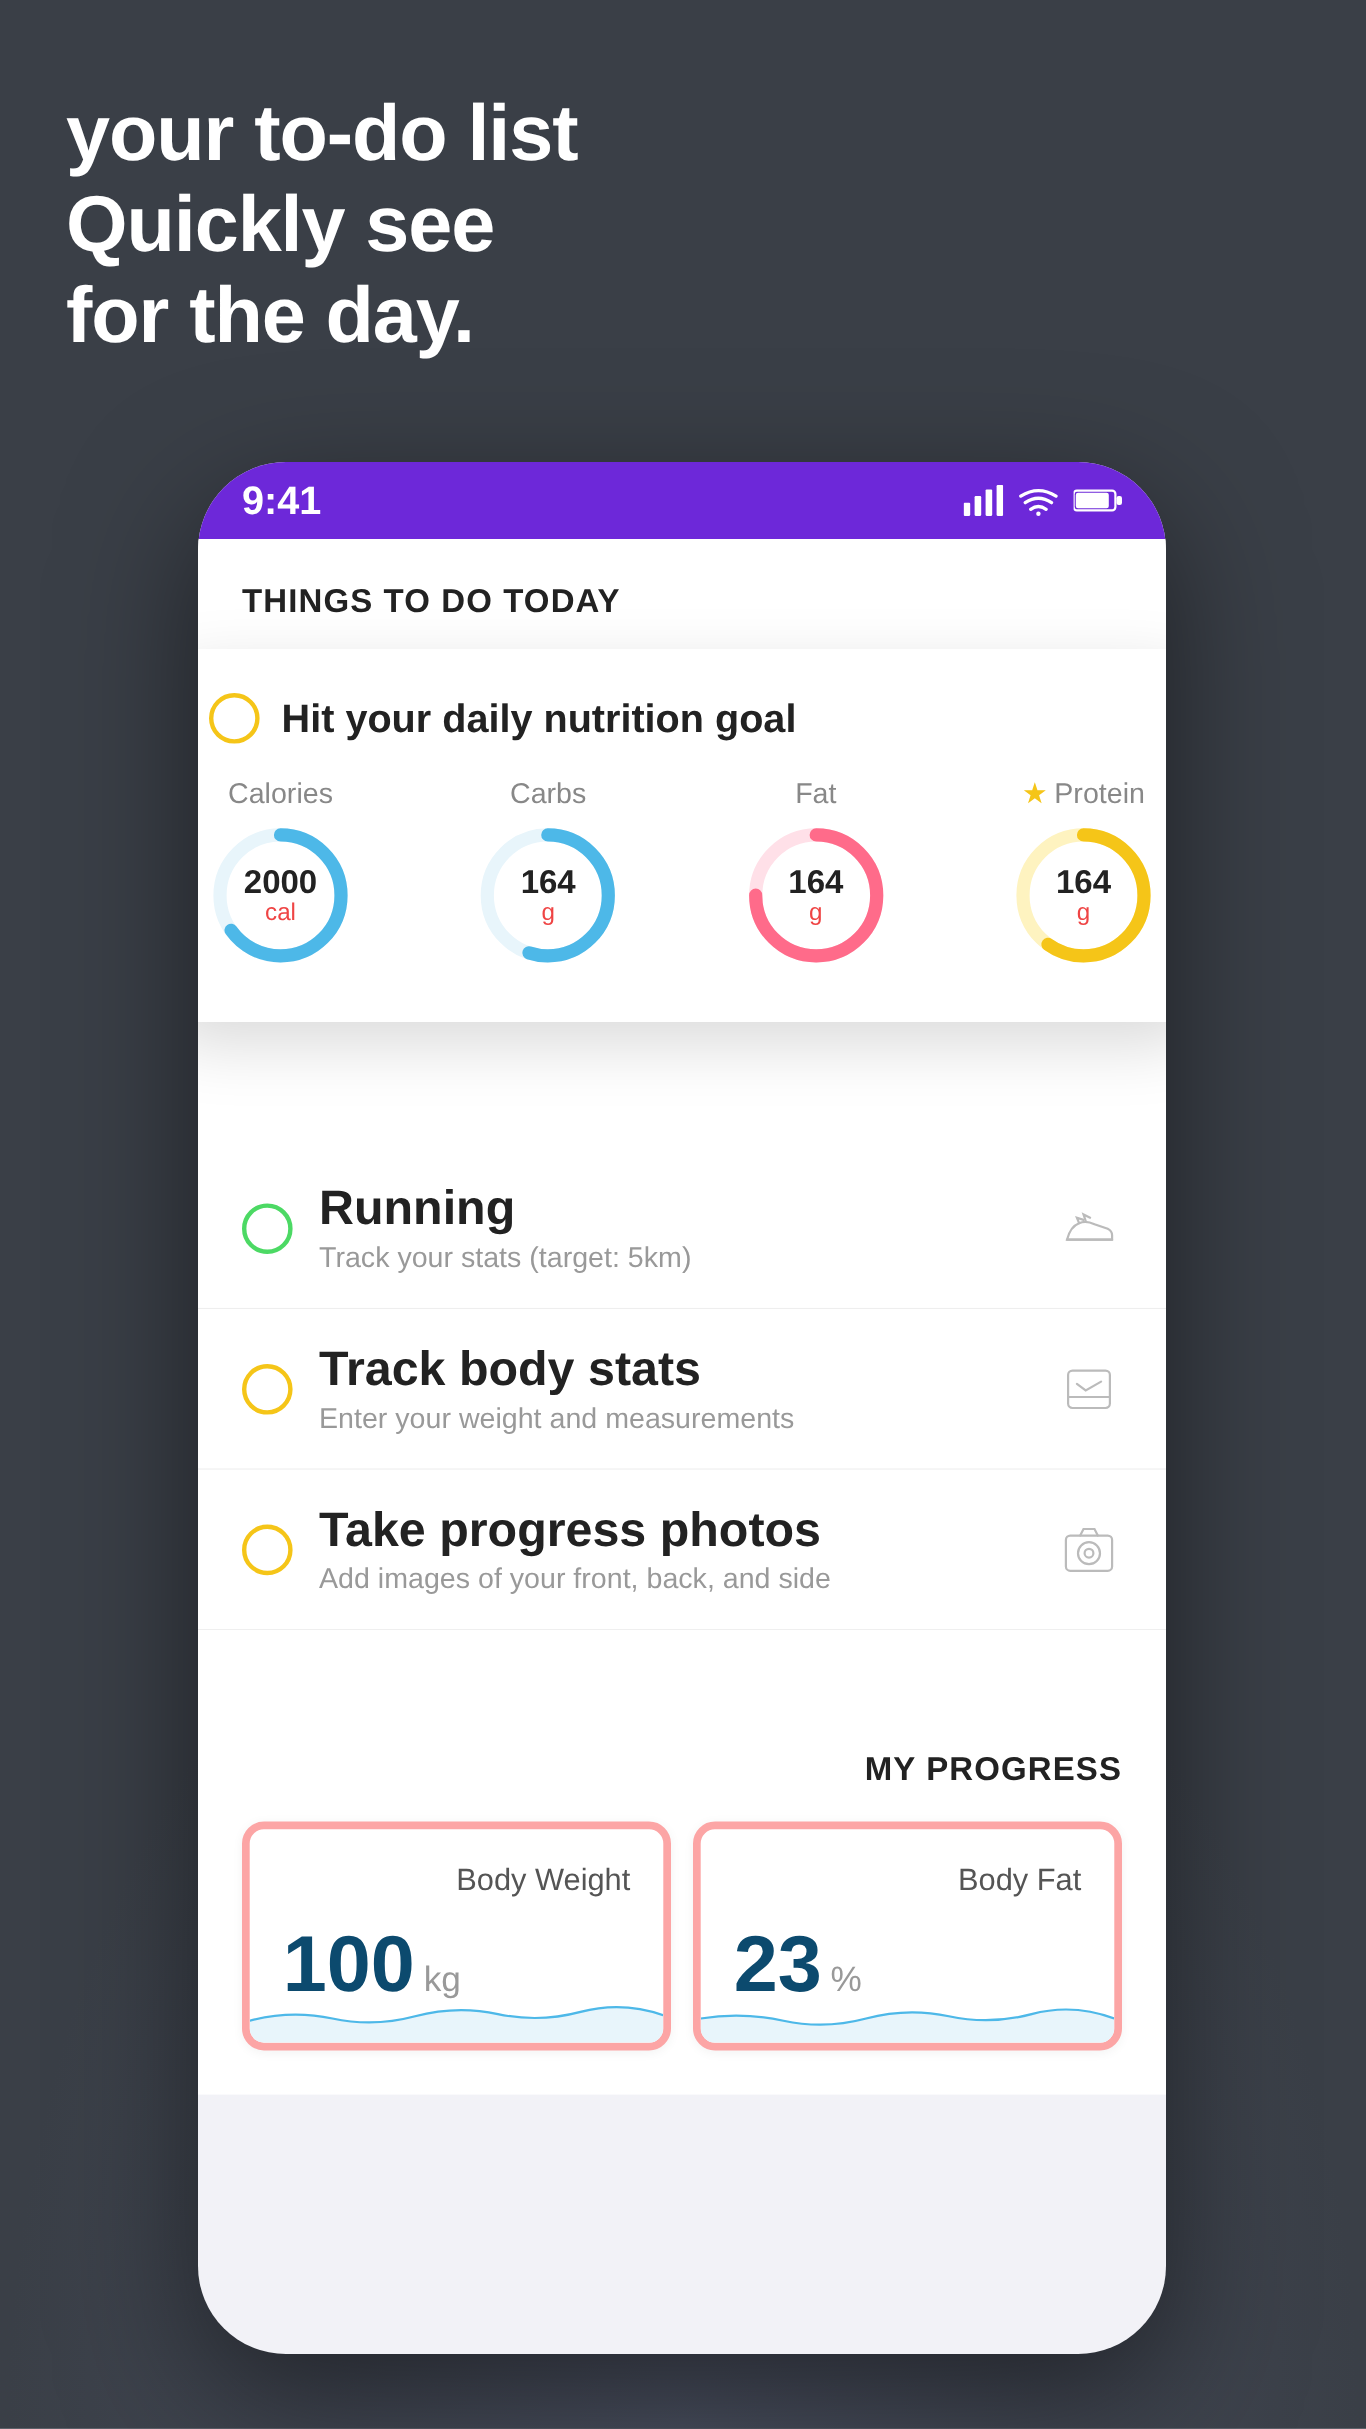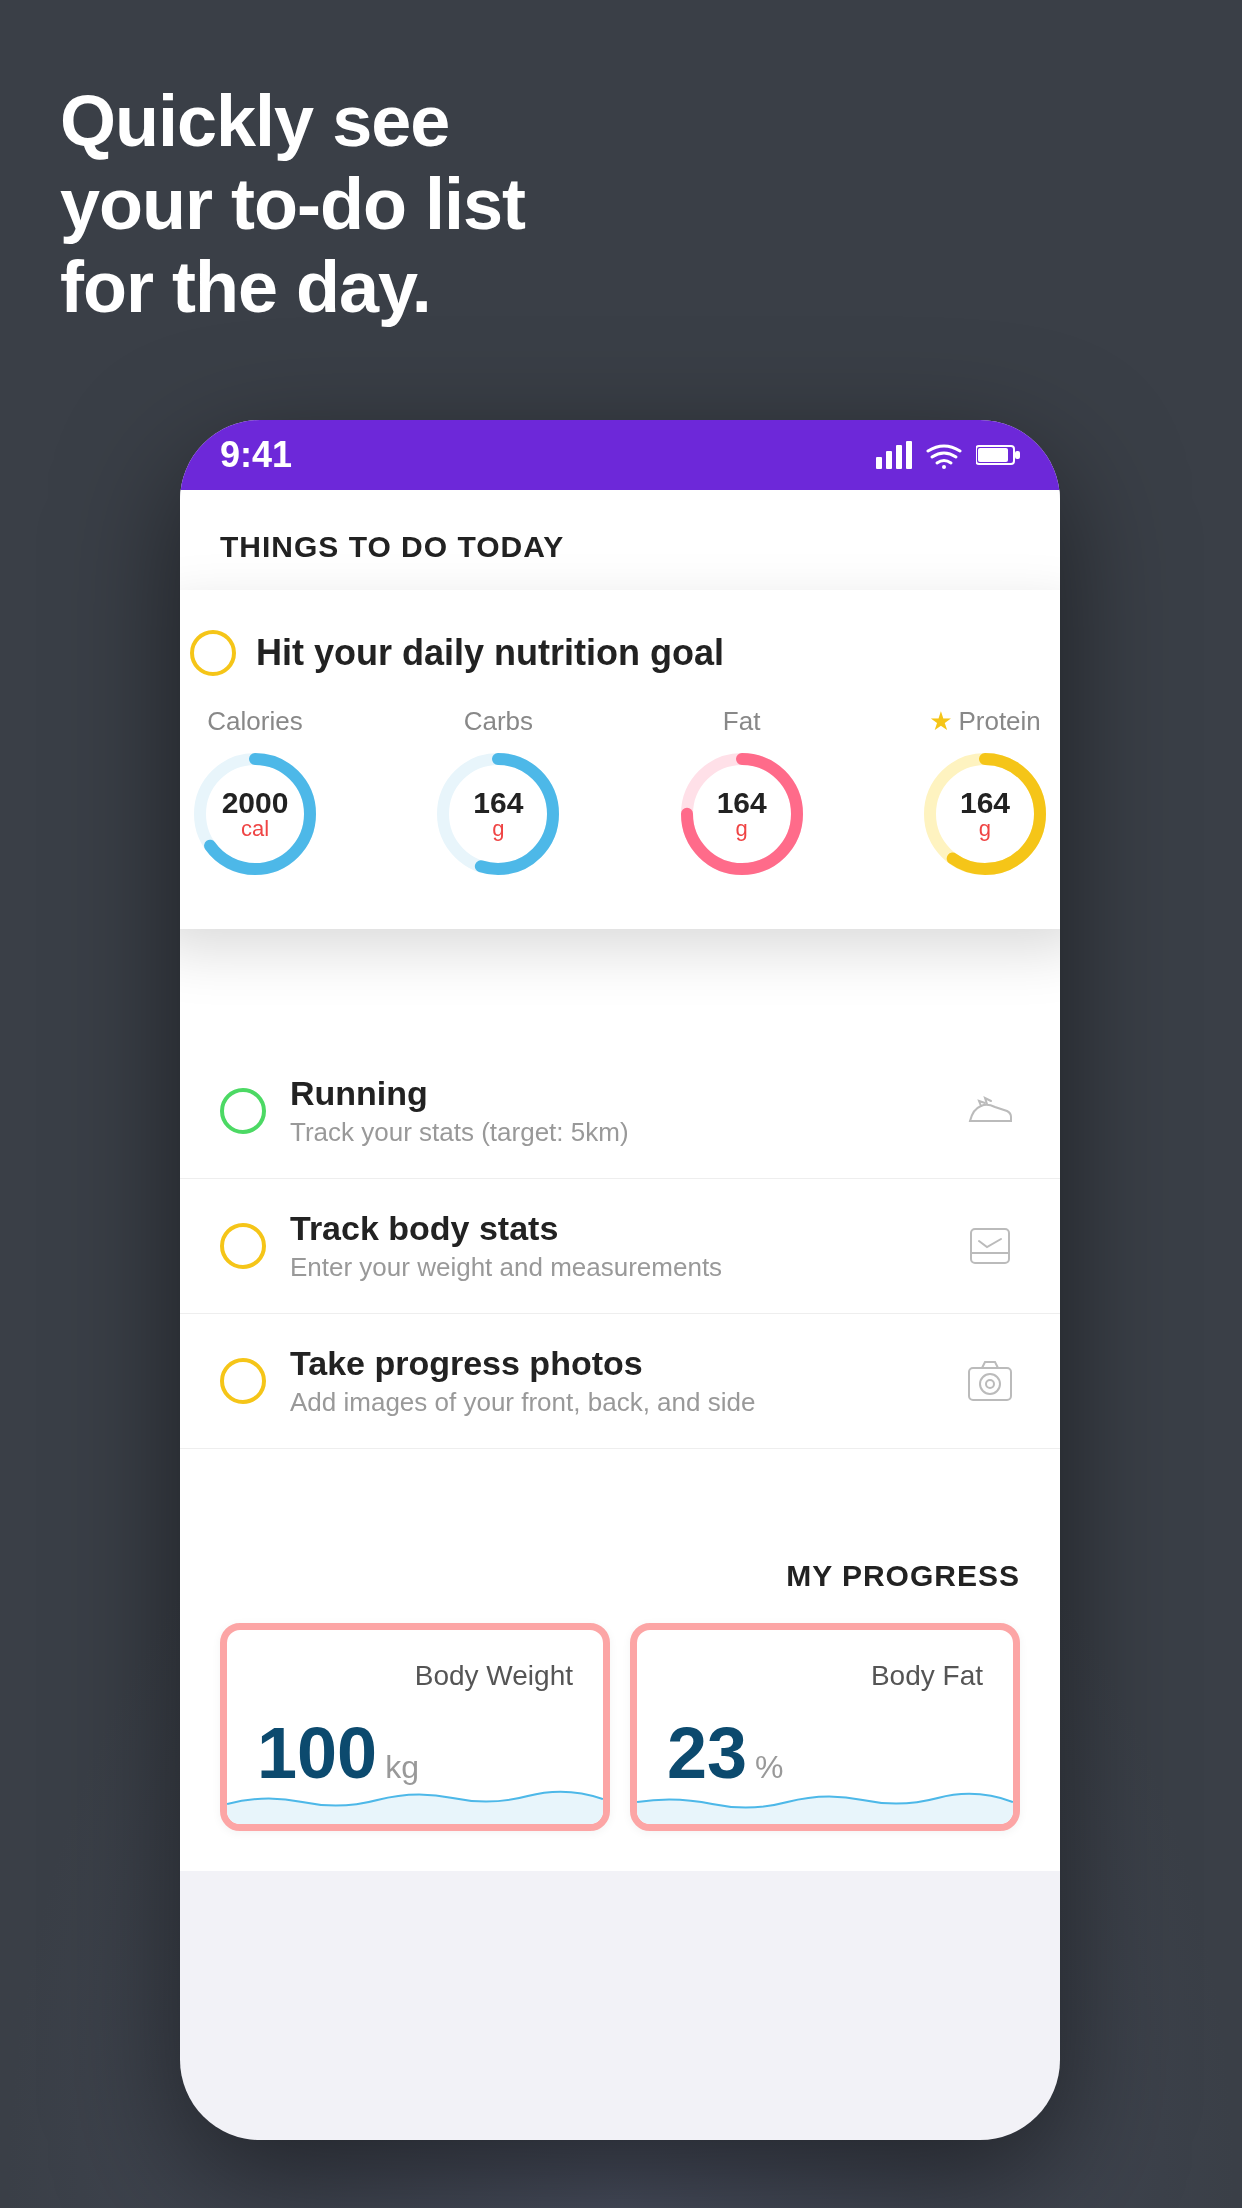--- a/index.html
+++ b/index.html
@@ -218,21 +218,21 @@
       display: flex;
       align-items: center;
       padding: 30px 40px;
       border-bottom: 1px solid #eee;
       gap: 24px;
     }
     .todo-item-content {
       flex: 1;
     }
     .todo-item-title {
-      font-size: 34px;
+      font-size: 44px;
       font-weight: 600;
       color: #222;
     }
     .todo-item-sub {
       font-size: 26px;
       color: #999;
       margin-top: 4px;
     }
     .todo-icon {
       width: 60px;
@@ -308,22 +308,22 @@
       width: 100%;
       height: 100%;
     }
   </style>
 </head>
 <body>
 
 <div class="bg-shape"></div>
 
 <div class="hero-text">
+  <div>your to-do list</div>
   <div>Quickly see</div>
-  <div>your to-do list</div>
   <div>for the day.</div>
 </div>
 
 <div class="phone">
 
   <div class="status-bar">
     <span class="status-time">9:41</span>
     <div class="status-icons">
 
       <svg width="36" height="28" viewBox="0 0 36 28" fill="white">

